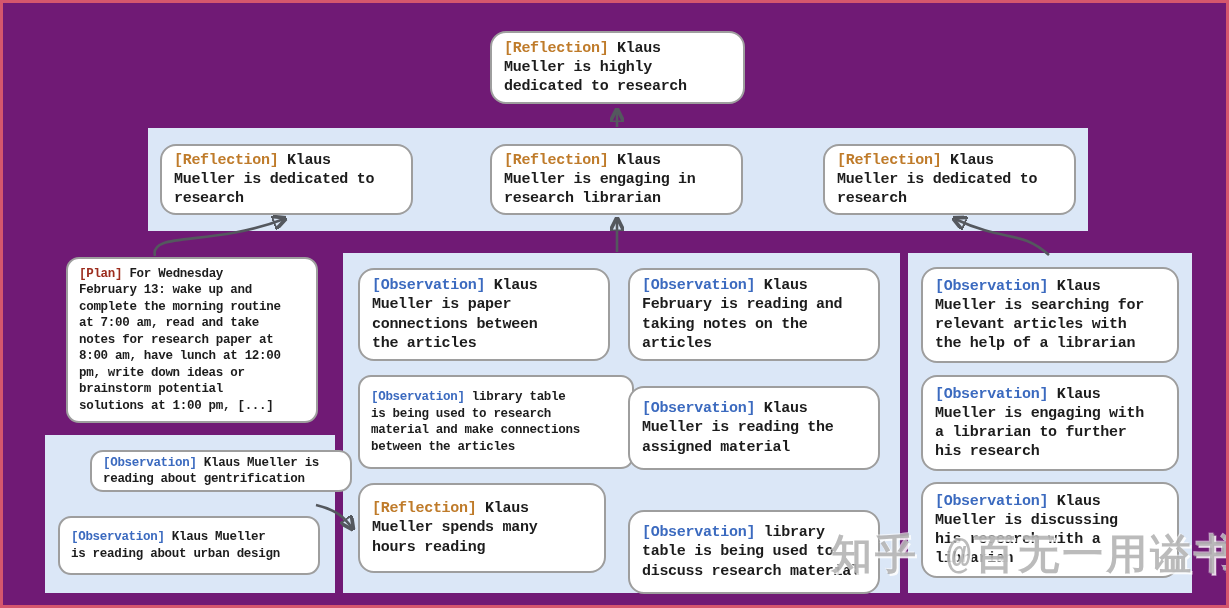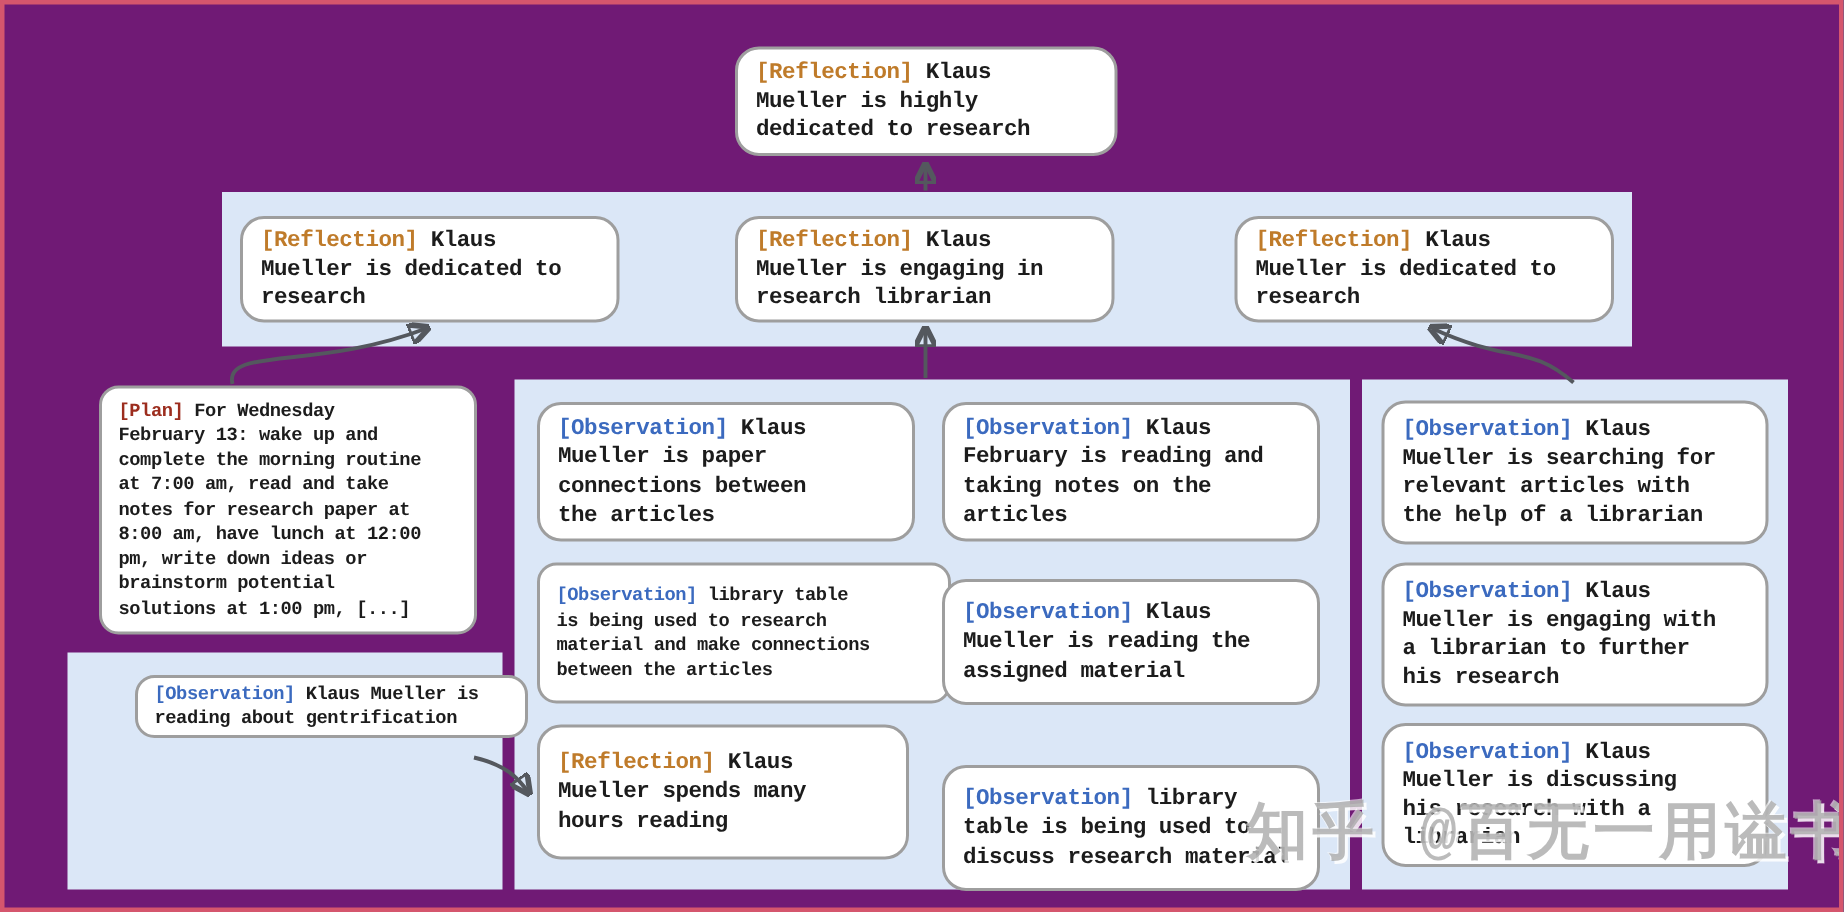--- a/index.html
+++ b/index.html
@@ -95,20 +95,24 @@
 8:00 am, have lunch at 12:00
 pm, write down ideas or
 brainstorm potential
 solutions at 1:00 pm, [...]</span></div>
   </div>
 
   <div class="node small" style="left:55px; top:447px; width:262px; height:42px;margin-left:32px;">
     <div><span class="lbl-observation">[Observation]</span><span> Klaus Mueller is
 reading about gentrification</span></div>
   </div>
+  <div class="node small" style="left:55px; top:513px; width:262px; height:59px;">
+    <div><span class="lbl-observation">[Observation]</span><span> Klaus Mueller
+is reading about urban design</span></div>
+  </div>
 
   <div class="node" style="left:355px; top:265px; width:252px; height:93px;">
     <div><span class="lbl-observation">[Observation]</span><span> Klaus
 Mueller is paper
 connections between
 the articles</span></div>
   </div>
   <div class="node small" style="left:355px; top:372px; width:276px; height:94px;">
     <div><span class="lbl-observation">[Observation]</span><span> library table
 is being used to research

